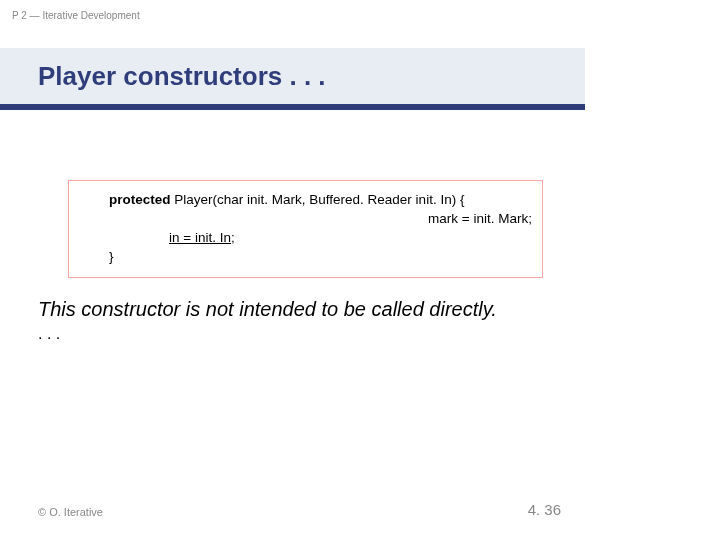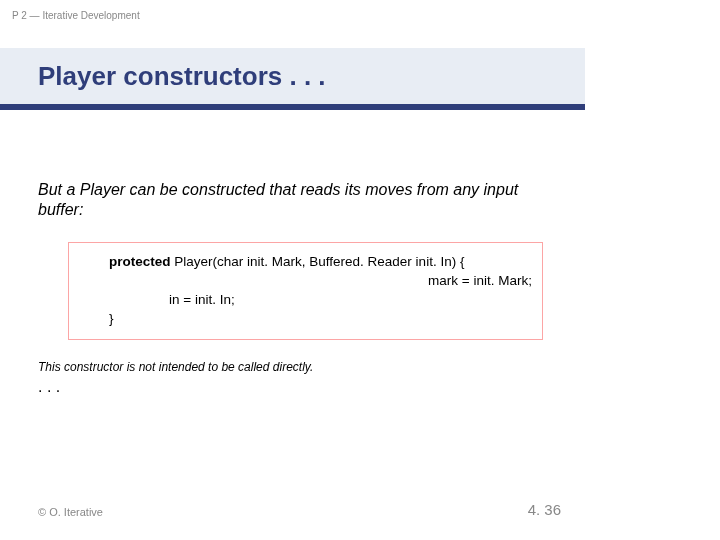--- a/index.html
+++ b/index.html
@@ -7,40 +7,39 @@
   .slide { position: relative; width: 585px; height: 540px; }
   .header-label { position: absolute; top: 10px; left: 12px; font-size: 10px; color: #888; }
   .title-bar { position: absolute; top: 48px; left: 0; right: 0; height: 62px; background: #e8edf4; border-bottom: 6px solid #2f3e7a; padding-left: 38px; display: flex; align-items: center; }
   .title-bar h1 { font-size: 26px; font-weight: bold; color: #2f3e7a; }
   .body { position: absolute; top: 180px; left: 38px; right: 38px; }
   .intro { font-size: 16px; font-style: italic; color: #000; line-height: 1.25; margin-bottom: 22px; }
   .code-box { border: 1px solid #fca5a5; padding: 10px 10px 10px 26px; font-size: 13.5px; line-height: 1.4; font-family: Arial, Helvetica, sans-serif; color: #000; margin-left: 30px; margin-right: 4px; }
   .code-box .kw { font-weight: bold; }
   .code-line-1 { padding-left: 14px; }
   .code-line-2 { padding-left: 74px; text-align: right; }
-  .code-line-3 { padding-left: 74px; }
+  .code-line-3 { padding-left: 74px; text-decoration: underline; }
   .code-line-4 { padding-left: 14px; }
-  .outro { font-size: 12px; font-style: italic; color: #000; margin-top: 20px; }
+  .outro { font-size: 20px; font-style: italic; color: #000; margin-top: 20px; }
   .ellipsis { font-size: 16px; color: #000; margin-top: 4px; }
   .footer-left { position: absolute; bottom: 22px; left: 38px; font-size: 11px; color: #888; }
   .footer-right { position: absolute; bottom: 22px; right: 24px; font-size: 15px; color: #888; }
 </style>
 </head>
 <body>
 
 <div class="slide">
 
   <div class="header-label">P 2 — Iterative Development</div>
 
   <div class="title-bar">
     <h1>Player constructors . . .</h1>
   </div>
 
   <div class="body">
-    <p class="intro">But a Player can be constructed that reads its moves from any input buffer:</p>
 
     <div class="code-box">
       <div class="code-line-1">
         <span class="kw">protected</span><span> Player(char init. Mark, Buffered. Reader init. In) {</span>
       </div>
       <div class="code-line-2">mark = init. Mark;</div>
       <div class="code-line-3">in = init. In;</div>
       <div class="code-line-4">}</div>
     </div>
 

